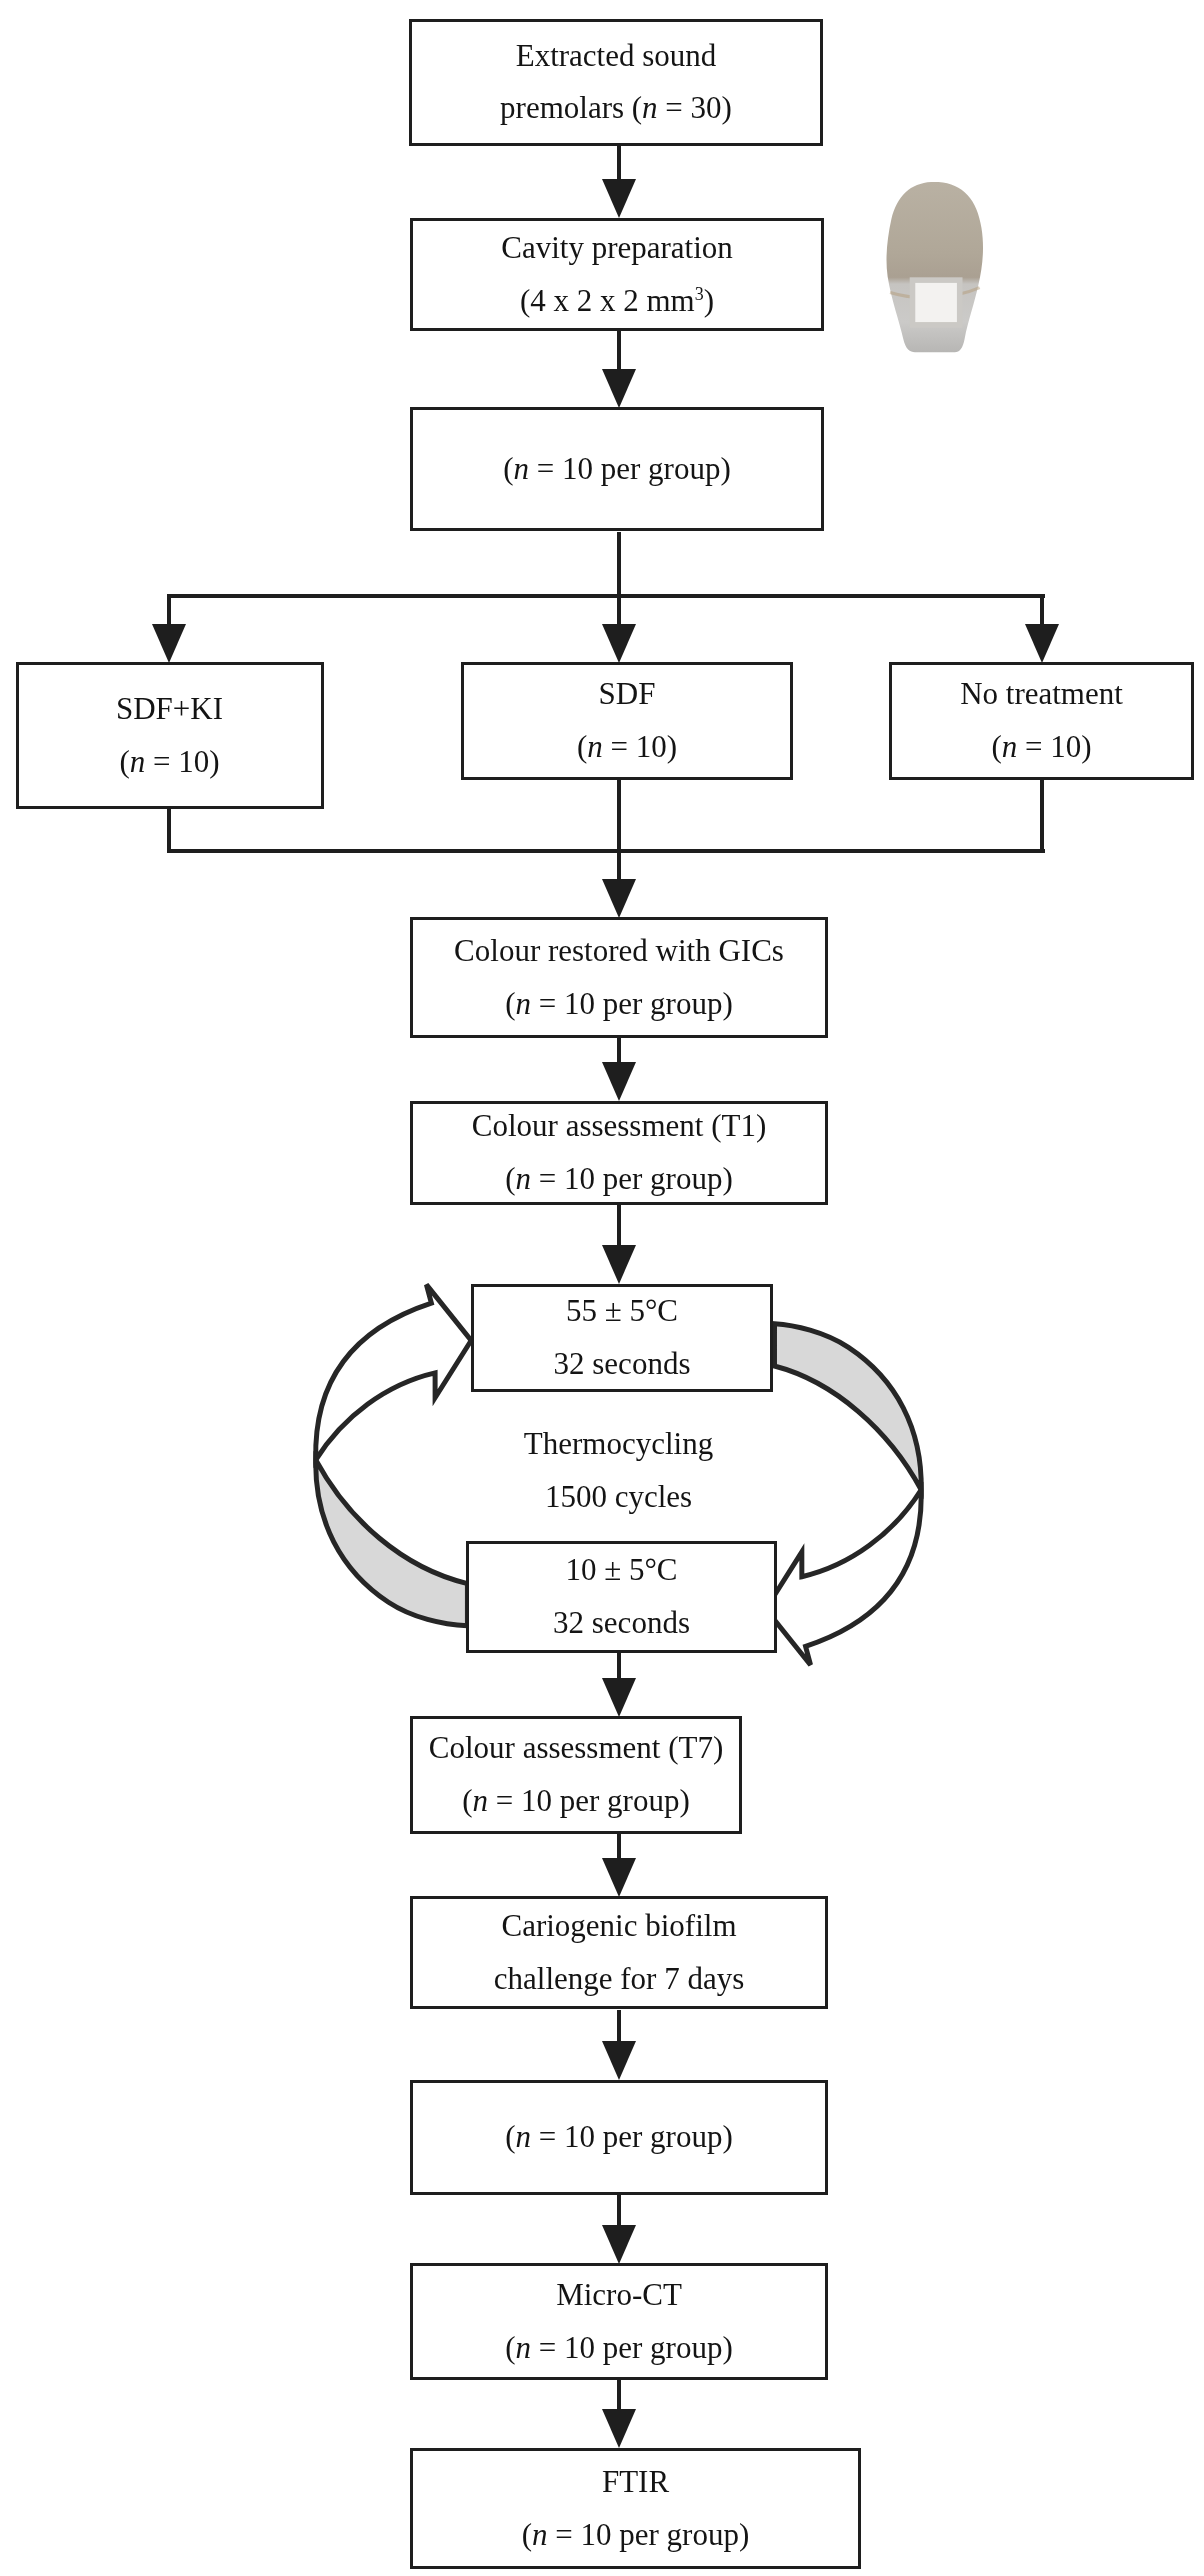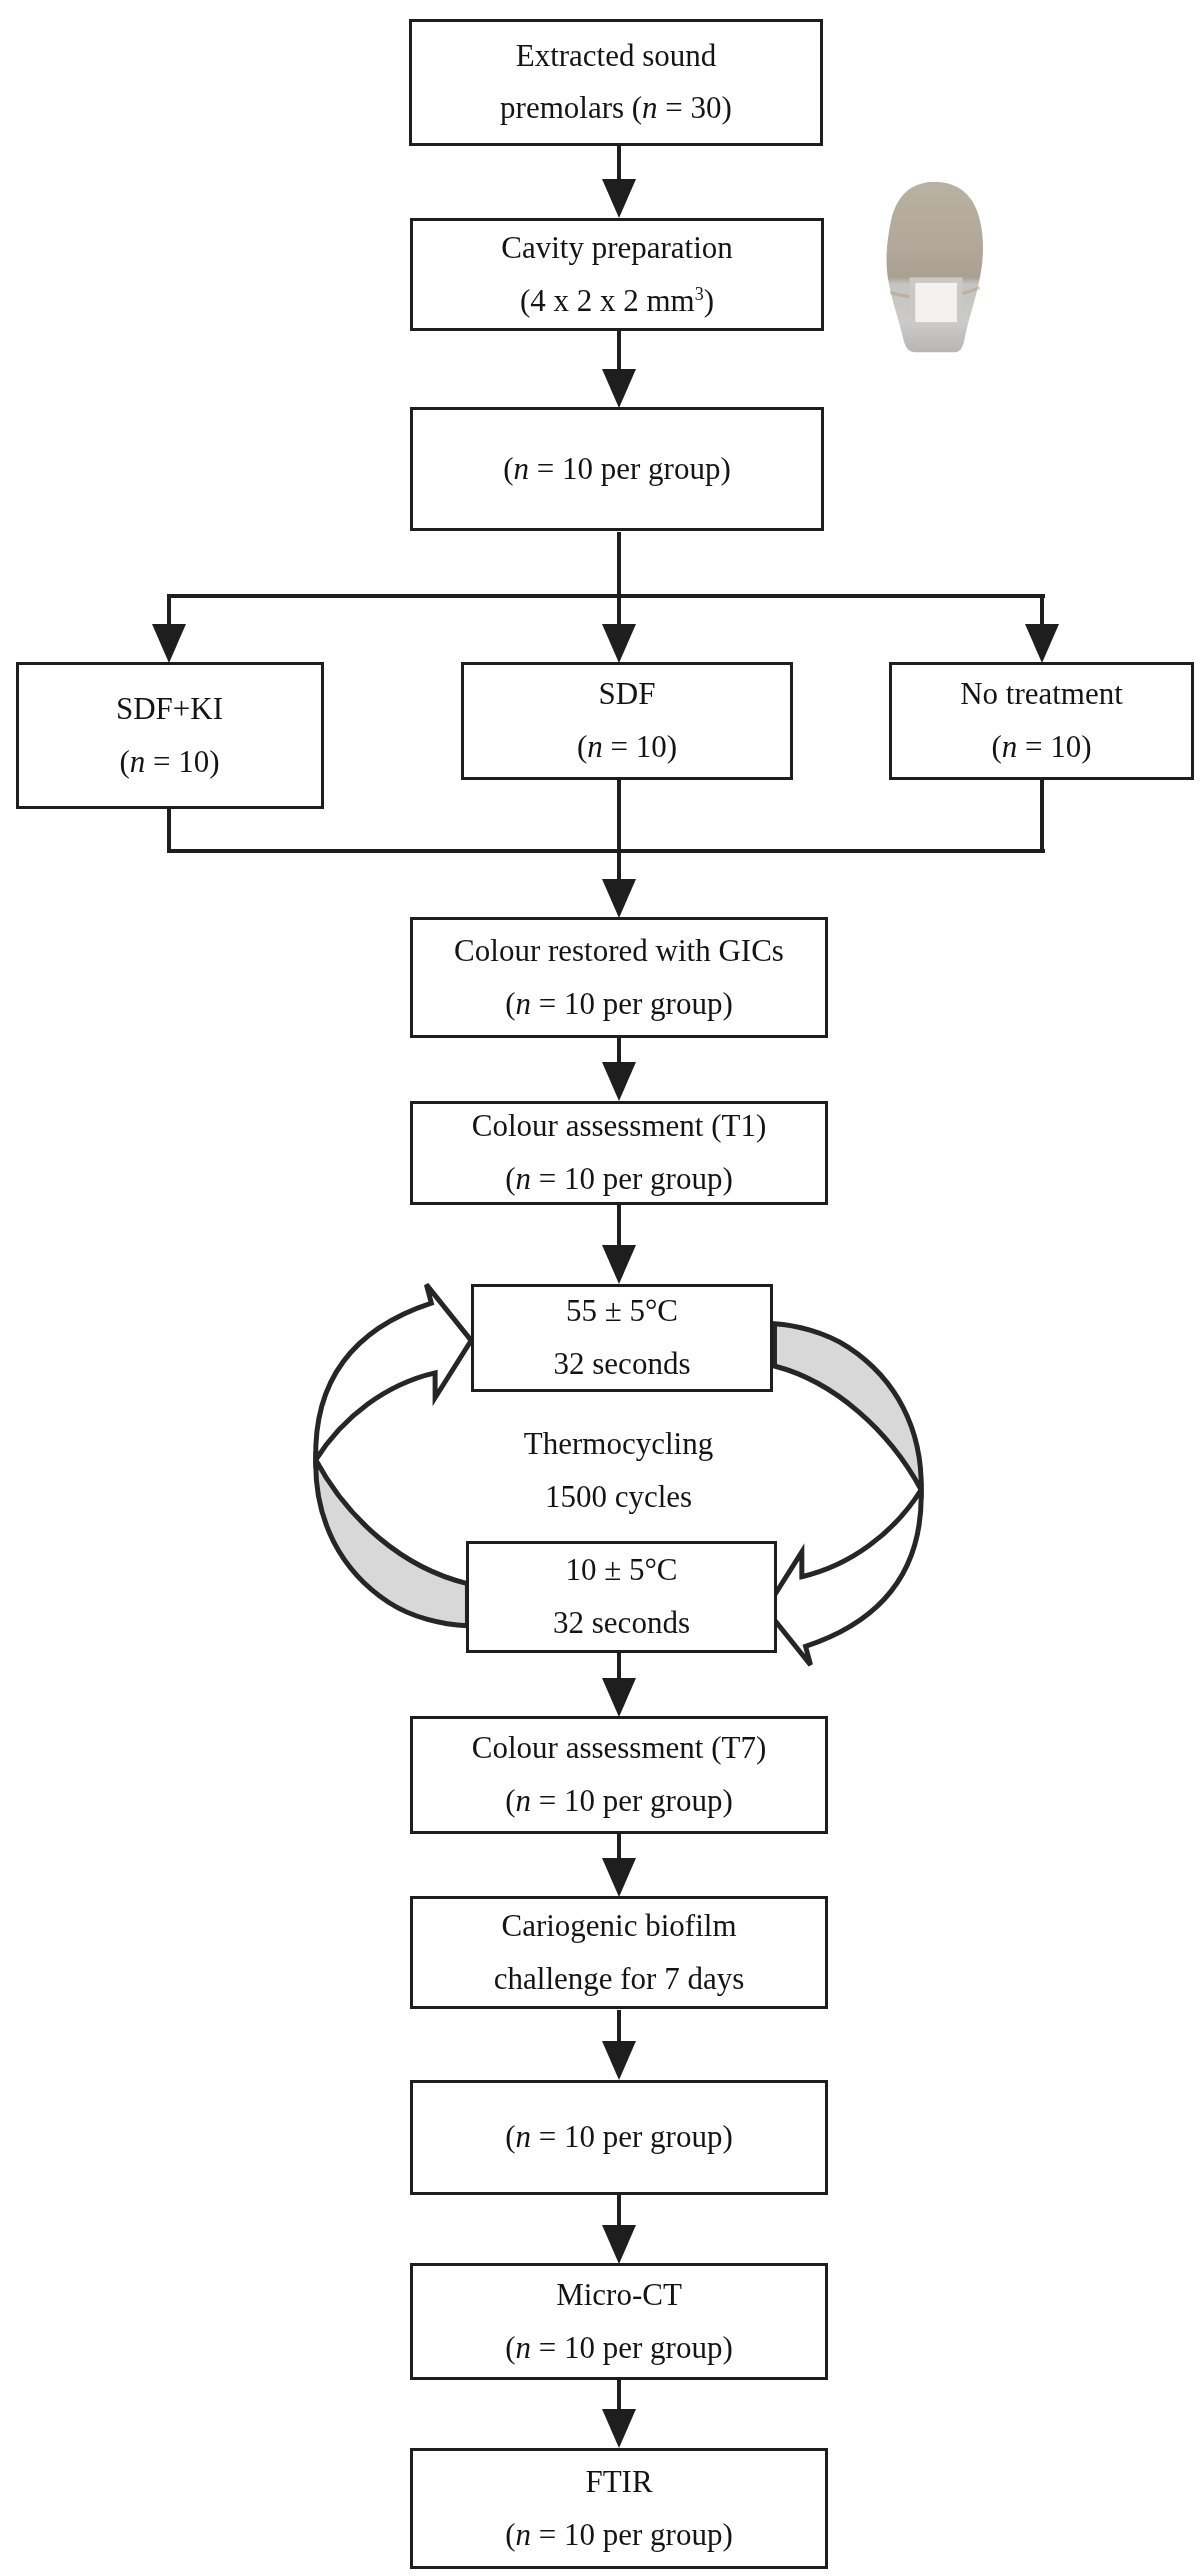--- a/index.html
+++ b/index.html
@@ -174,38 +174,38 @@
   <div class="node plain" style="left:463px;top:1418px;width:311px;height:106px">
     <div class="ln"><span>Thermocycling</span></div>
     <div class="ln"><span>1500 cycles</span></div>
   </div>
 
   <div class="node" style="left:466px;top:1541px;width:311px;height:112px">
     <div class="ln"><span>10 ± 5°C</span></div>
     <div class="ln"><span>32 seconds</span></div>
   </div>
 
-  <div class="node" style="left:410px;top:1716px;width:418px;height:118px">
+  <div class="node" style="left:410px;top:1716px;width:332px;height:118px">
     <div class="ln"><span>Colour assessment (T7)</span></div>
     <div class="ln"><span>(</span><span class="seg-i">n</span><span> = 10 per group)</span></div>
   </div>
 
   <div class="node" style="left:410px;top:1896px;width:418px;height:113px">
     <div class="ln"><span>Cariogenic biofilm</span></div>
     <div class="ln"><span>challenge for 7 days</span></div>
   </div>
 
   <div class="node" style="left:410px;top:2080px;width:418px;height:115px">
     <div class="ln"><span>(</span><span class="seg-i">n</span><span> = 10 per group)</span></div>
   </div>
 
   <div class="node" style="left:410px;top:2263px;width:418px;height:117px">
     <div class="ln"><span>Micro-CT</span></div>
     <div class="ln"><span>(</span><span class="seg-i">n</span><span> = 10 per group)</span></div>
   </div>
 
-  <div class="node" style="left:410px;top:2448px;width:418px;height:121px">
+  <div class="node" style="left:410px;top:2448px;width:451px;height:121px">
     <div class="ln"><span>FTIR</span></div>
     <div class="ln"><span>(</span><span class="seg-i">n</span><span> = 10 per group)</span></div>
   </div>
 
 </div>
 
 
 </body></html>

